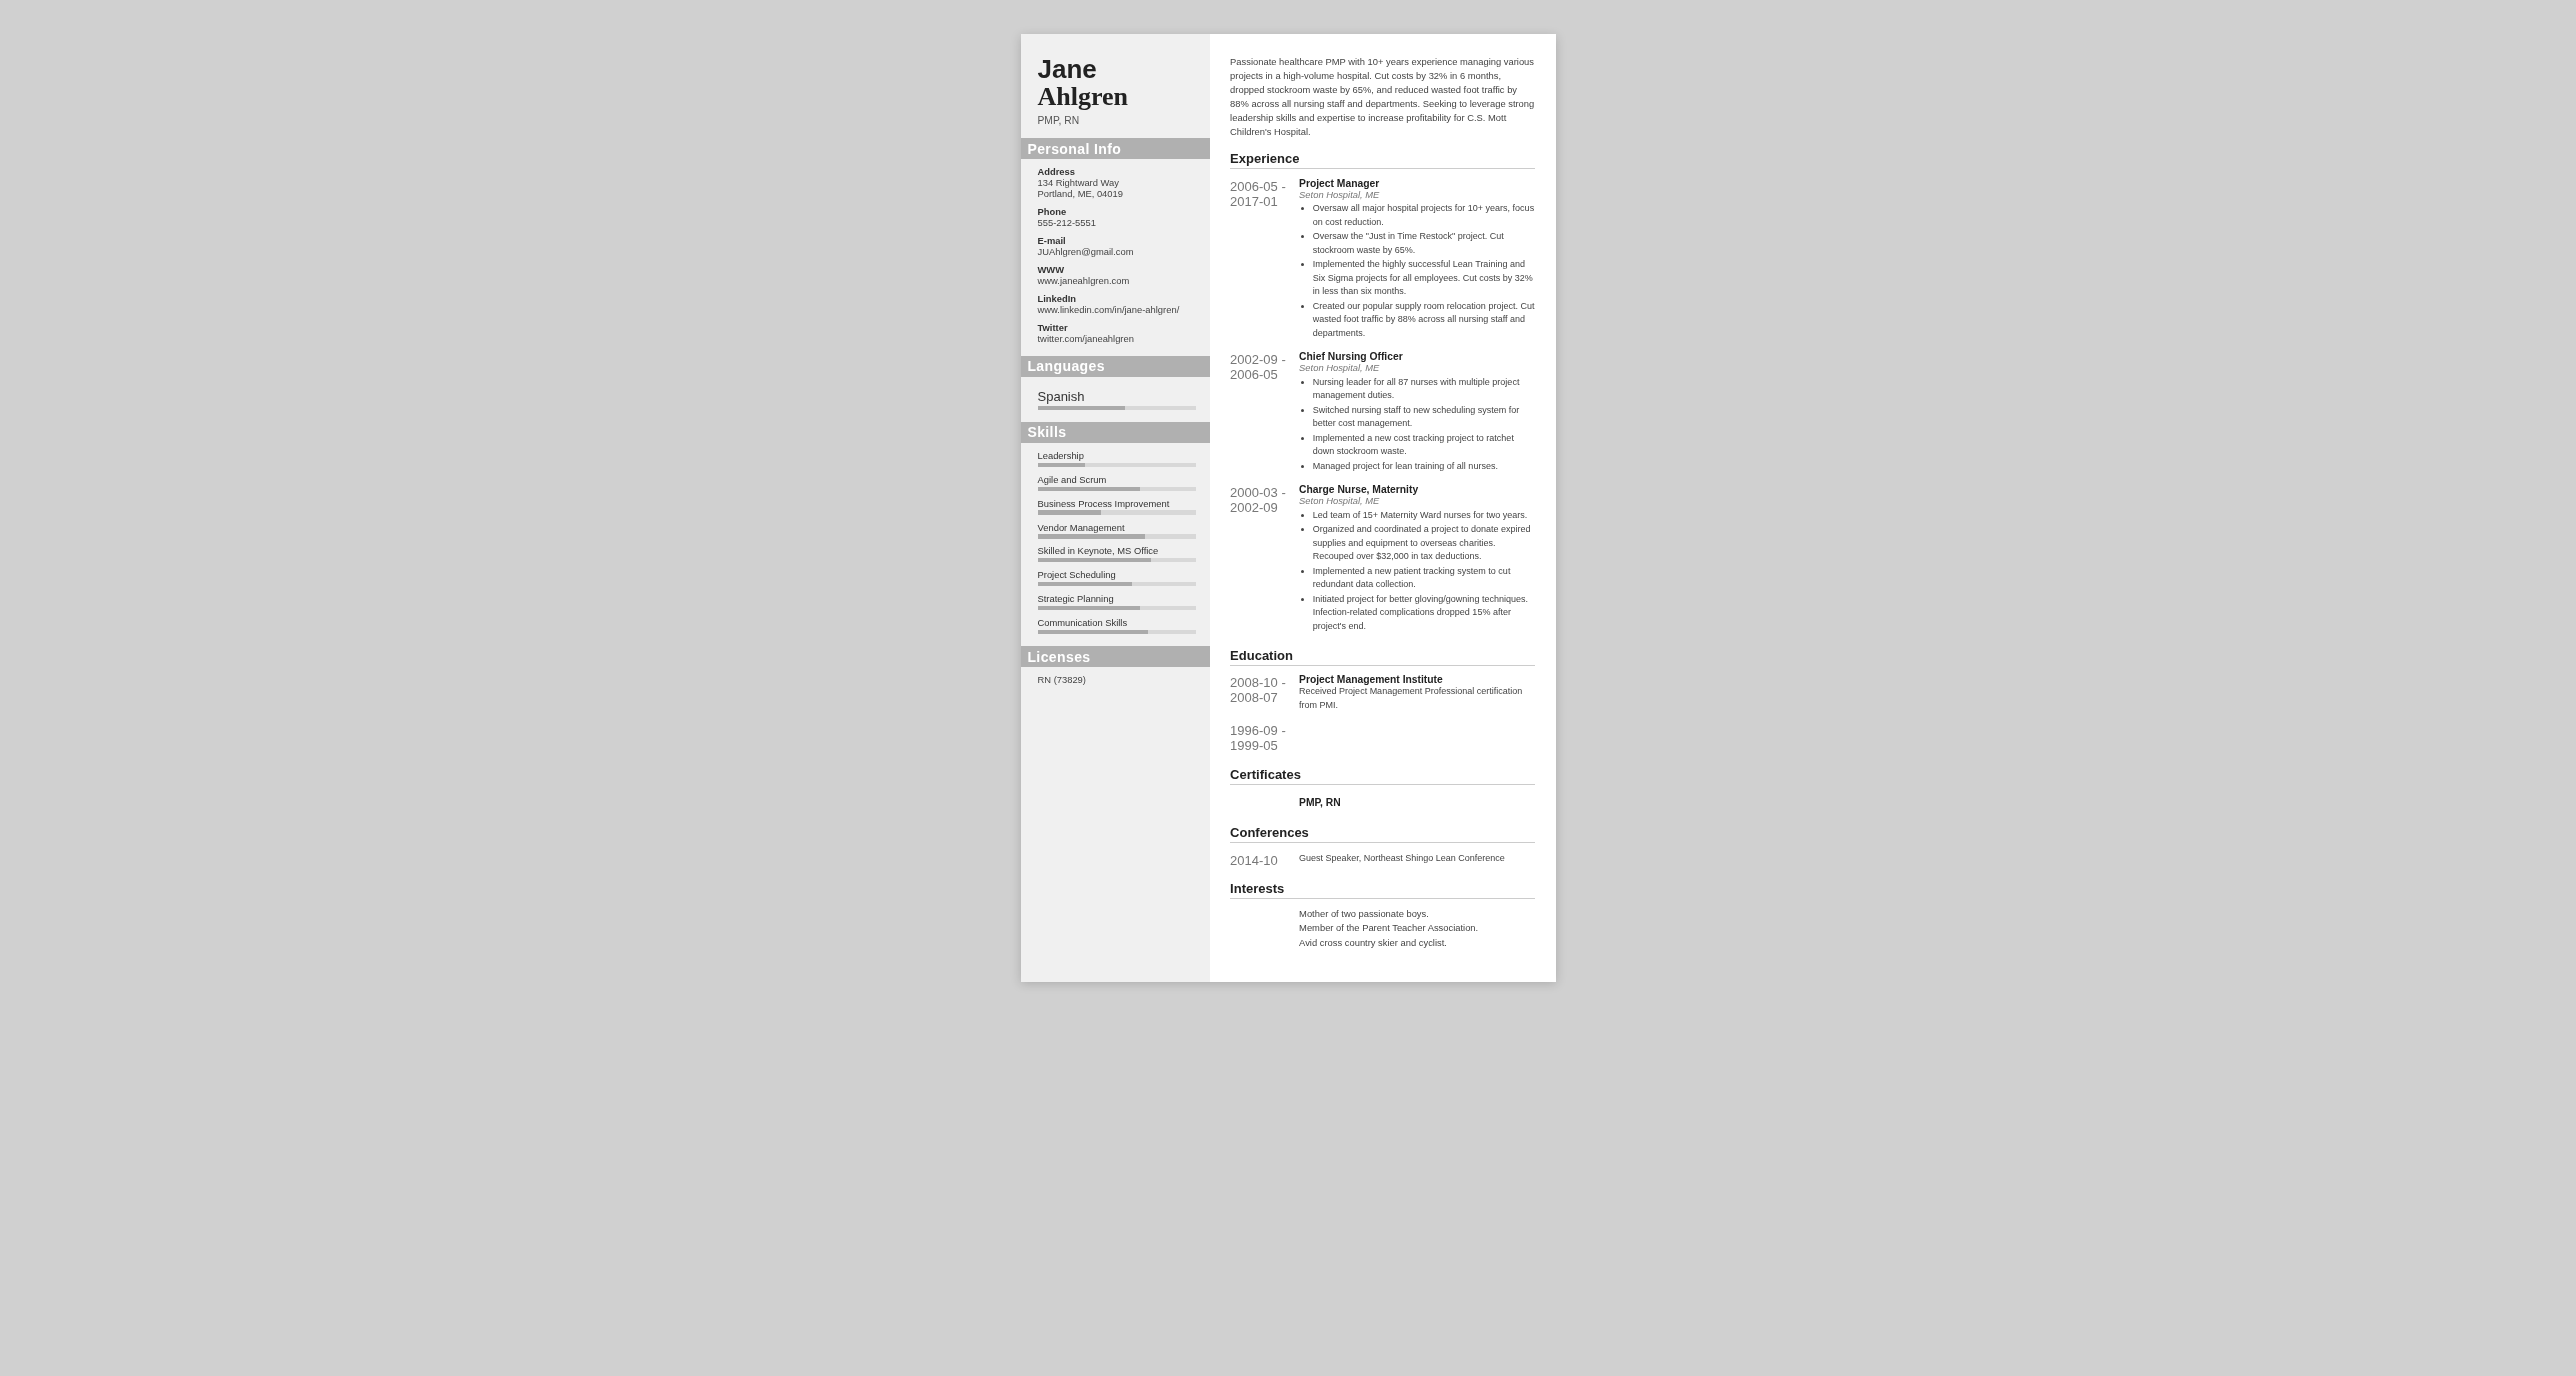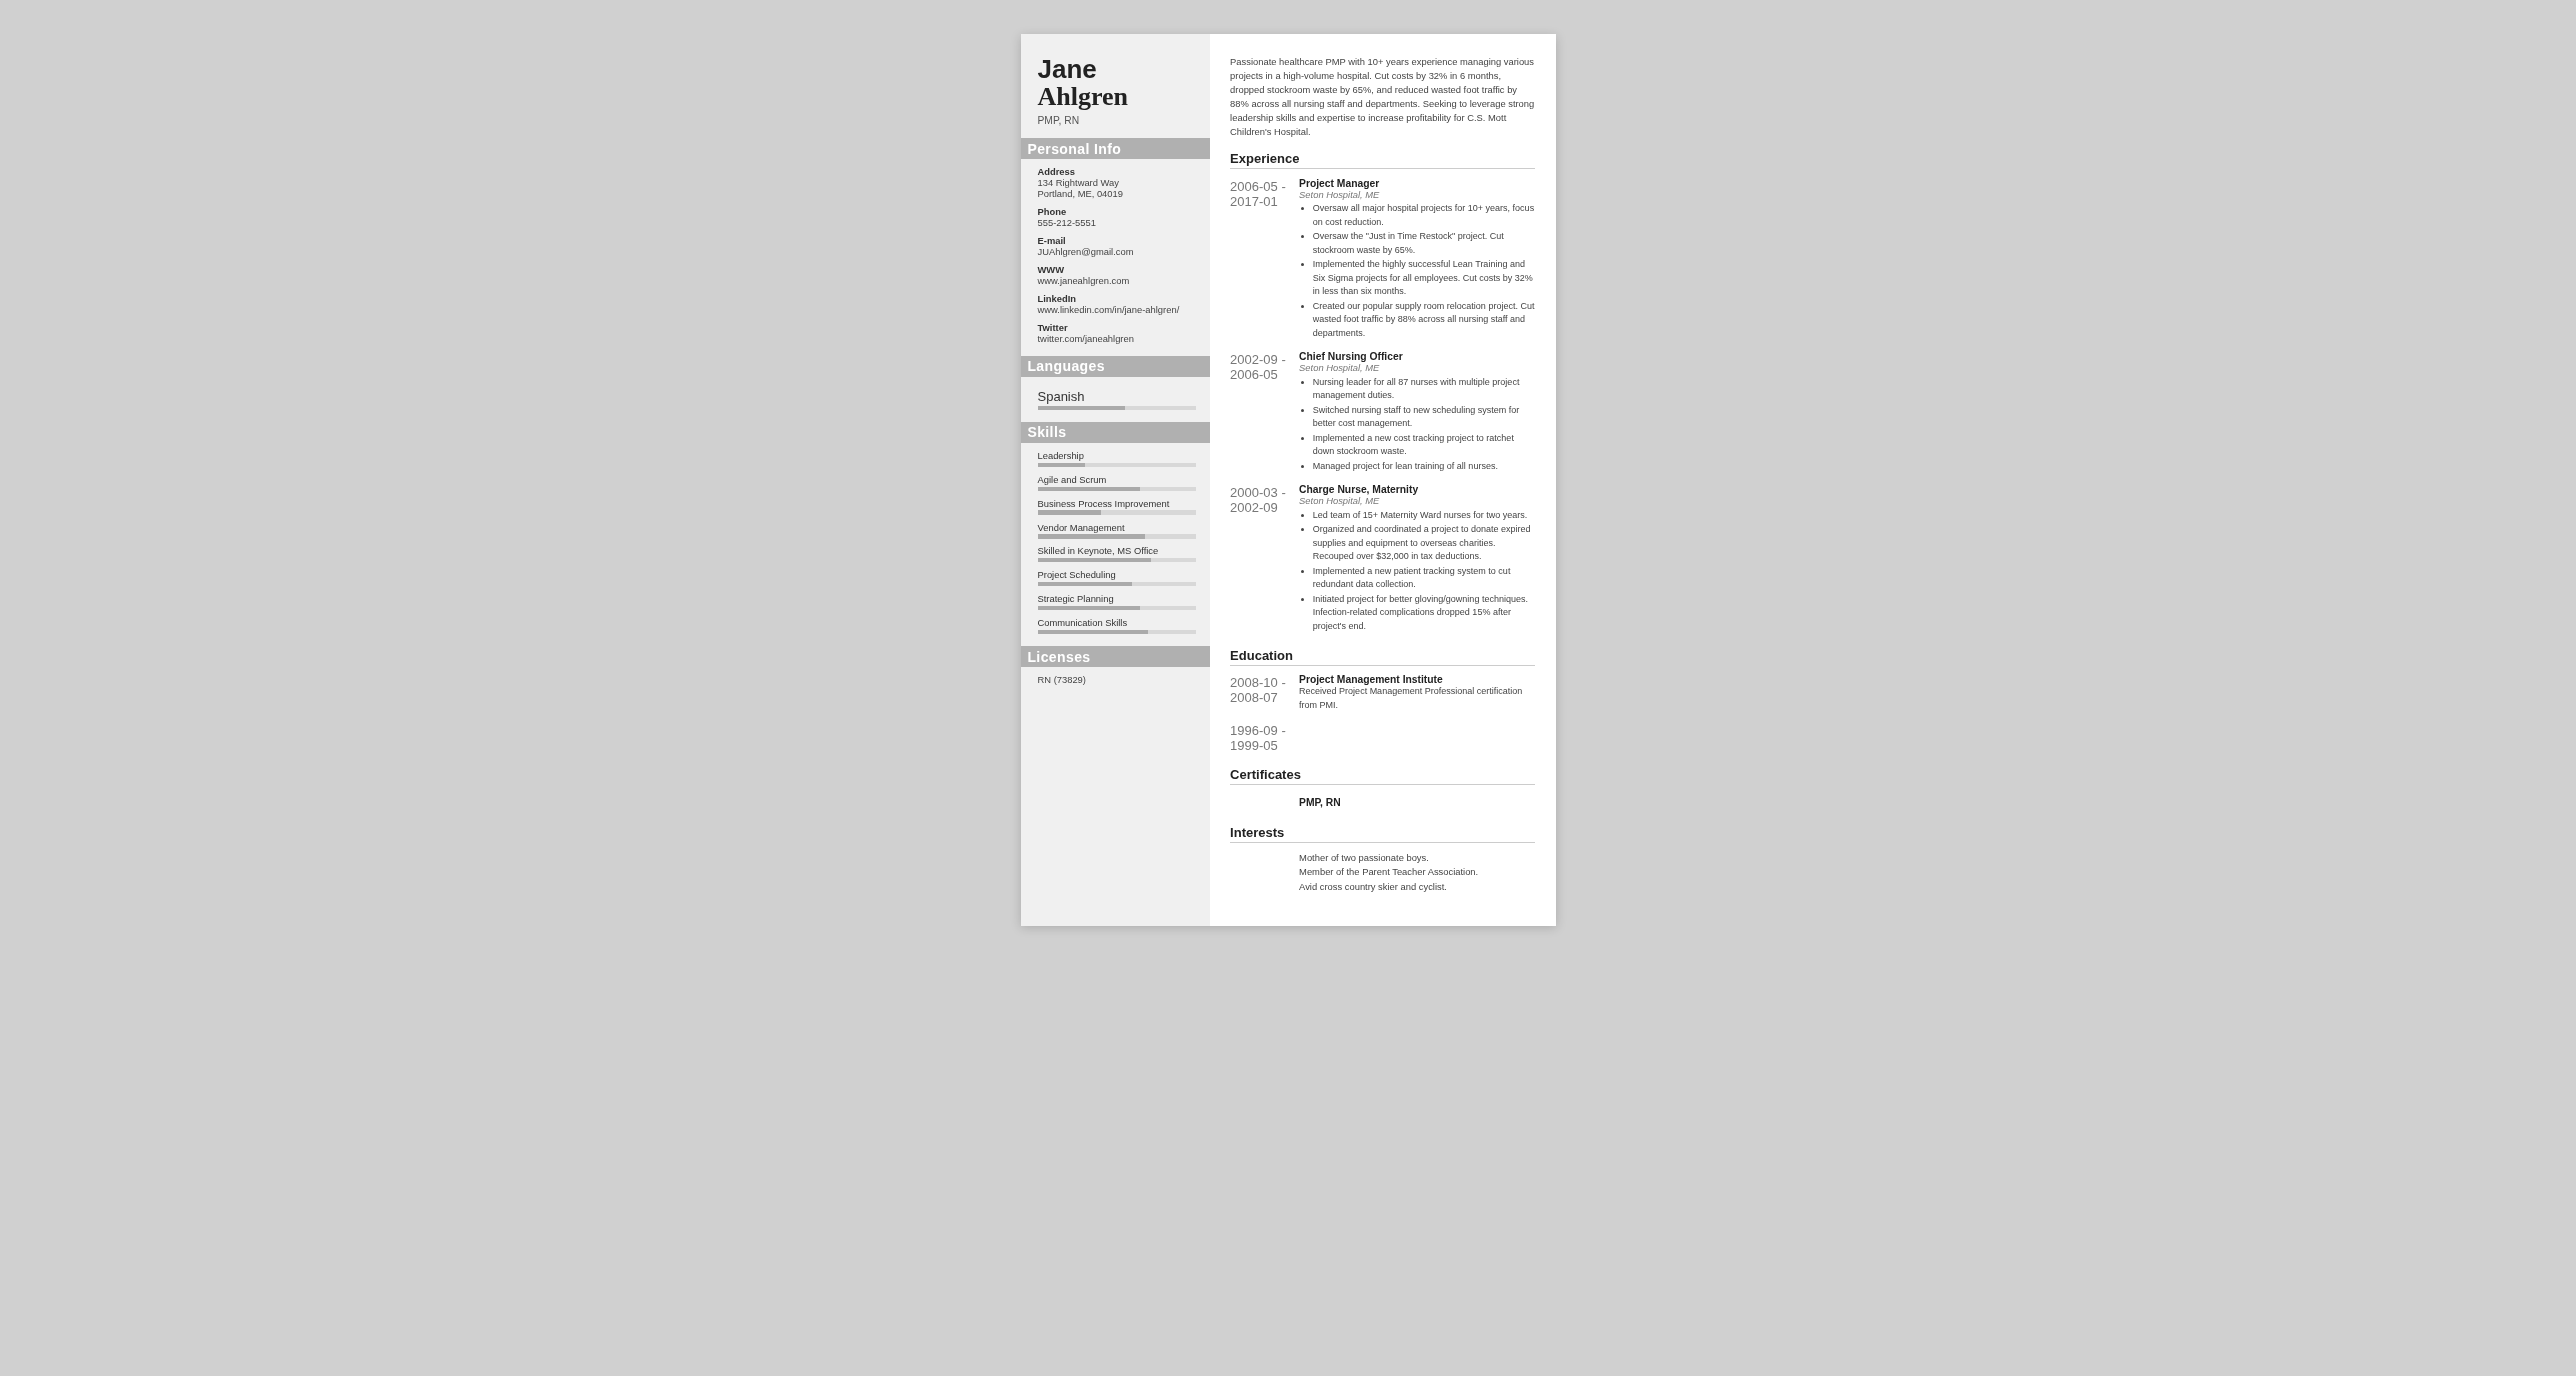--- a/index.html
+++ b/index.html
@@ -360,20 +360,31 @@
     <div class="main-section">
       <div class="main-section-header">Certificates</div>
       <div id="certificates-container">
           <div class="cert-entry">
       <div class="entry-date"></div>
       <div class="cert-text">PMP, RN</div>
     </div>
         </div>
     </div>
 
+    <div class="main-section">
+      <div class="main-section-header">Conferences</div>
+      <div id="conferences-container">
+          <div class="entry">
+      <div class="entry-date">2014-10</div>
+      <div class="entry-content">
+        <div class="entry-text">Guest Speaker, Northeast Shingo Lean Conference</div>
+      </div>
+    </div>
+        </div>
+    </div>
 
     <div class="main-section">
       <div class="main-section-header">Interests</div>
       <div id="interests-container">
           <div class="interest-item">Mother of two passionate boys.</div>
           <div class="interest-item">Member of the Parent Teacher Association.</div>
           <div class="interest-item">Avid cross country skier and cyclist.</div>
         </div>
     </div>
 

